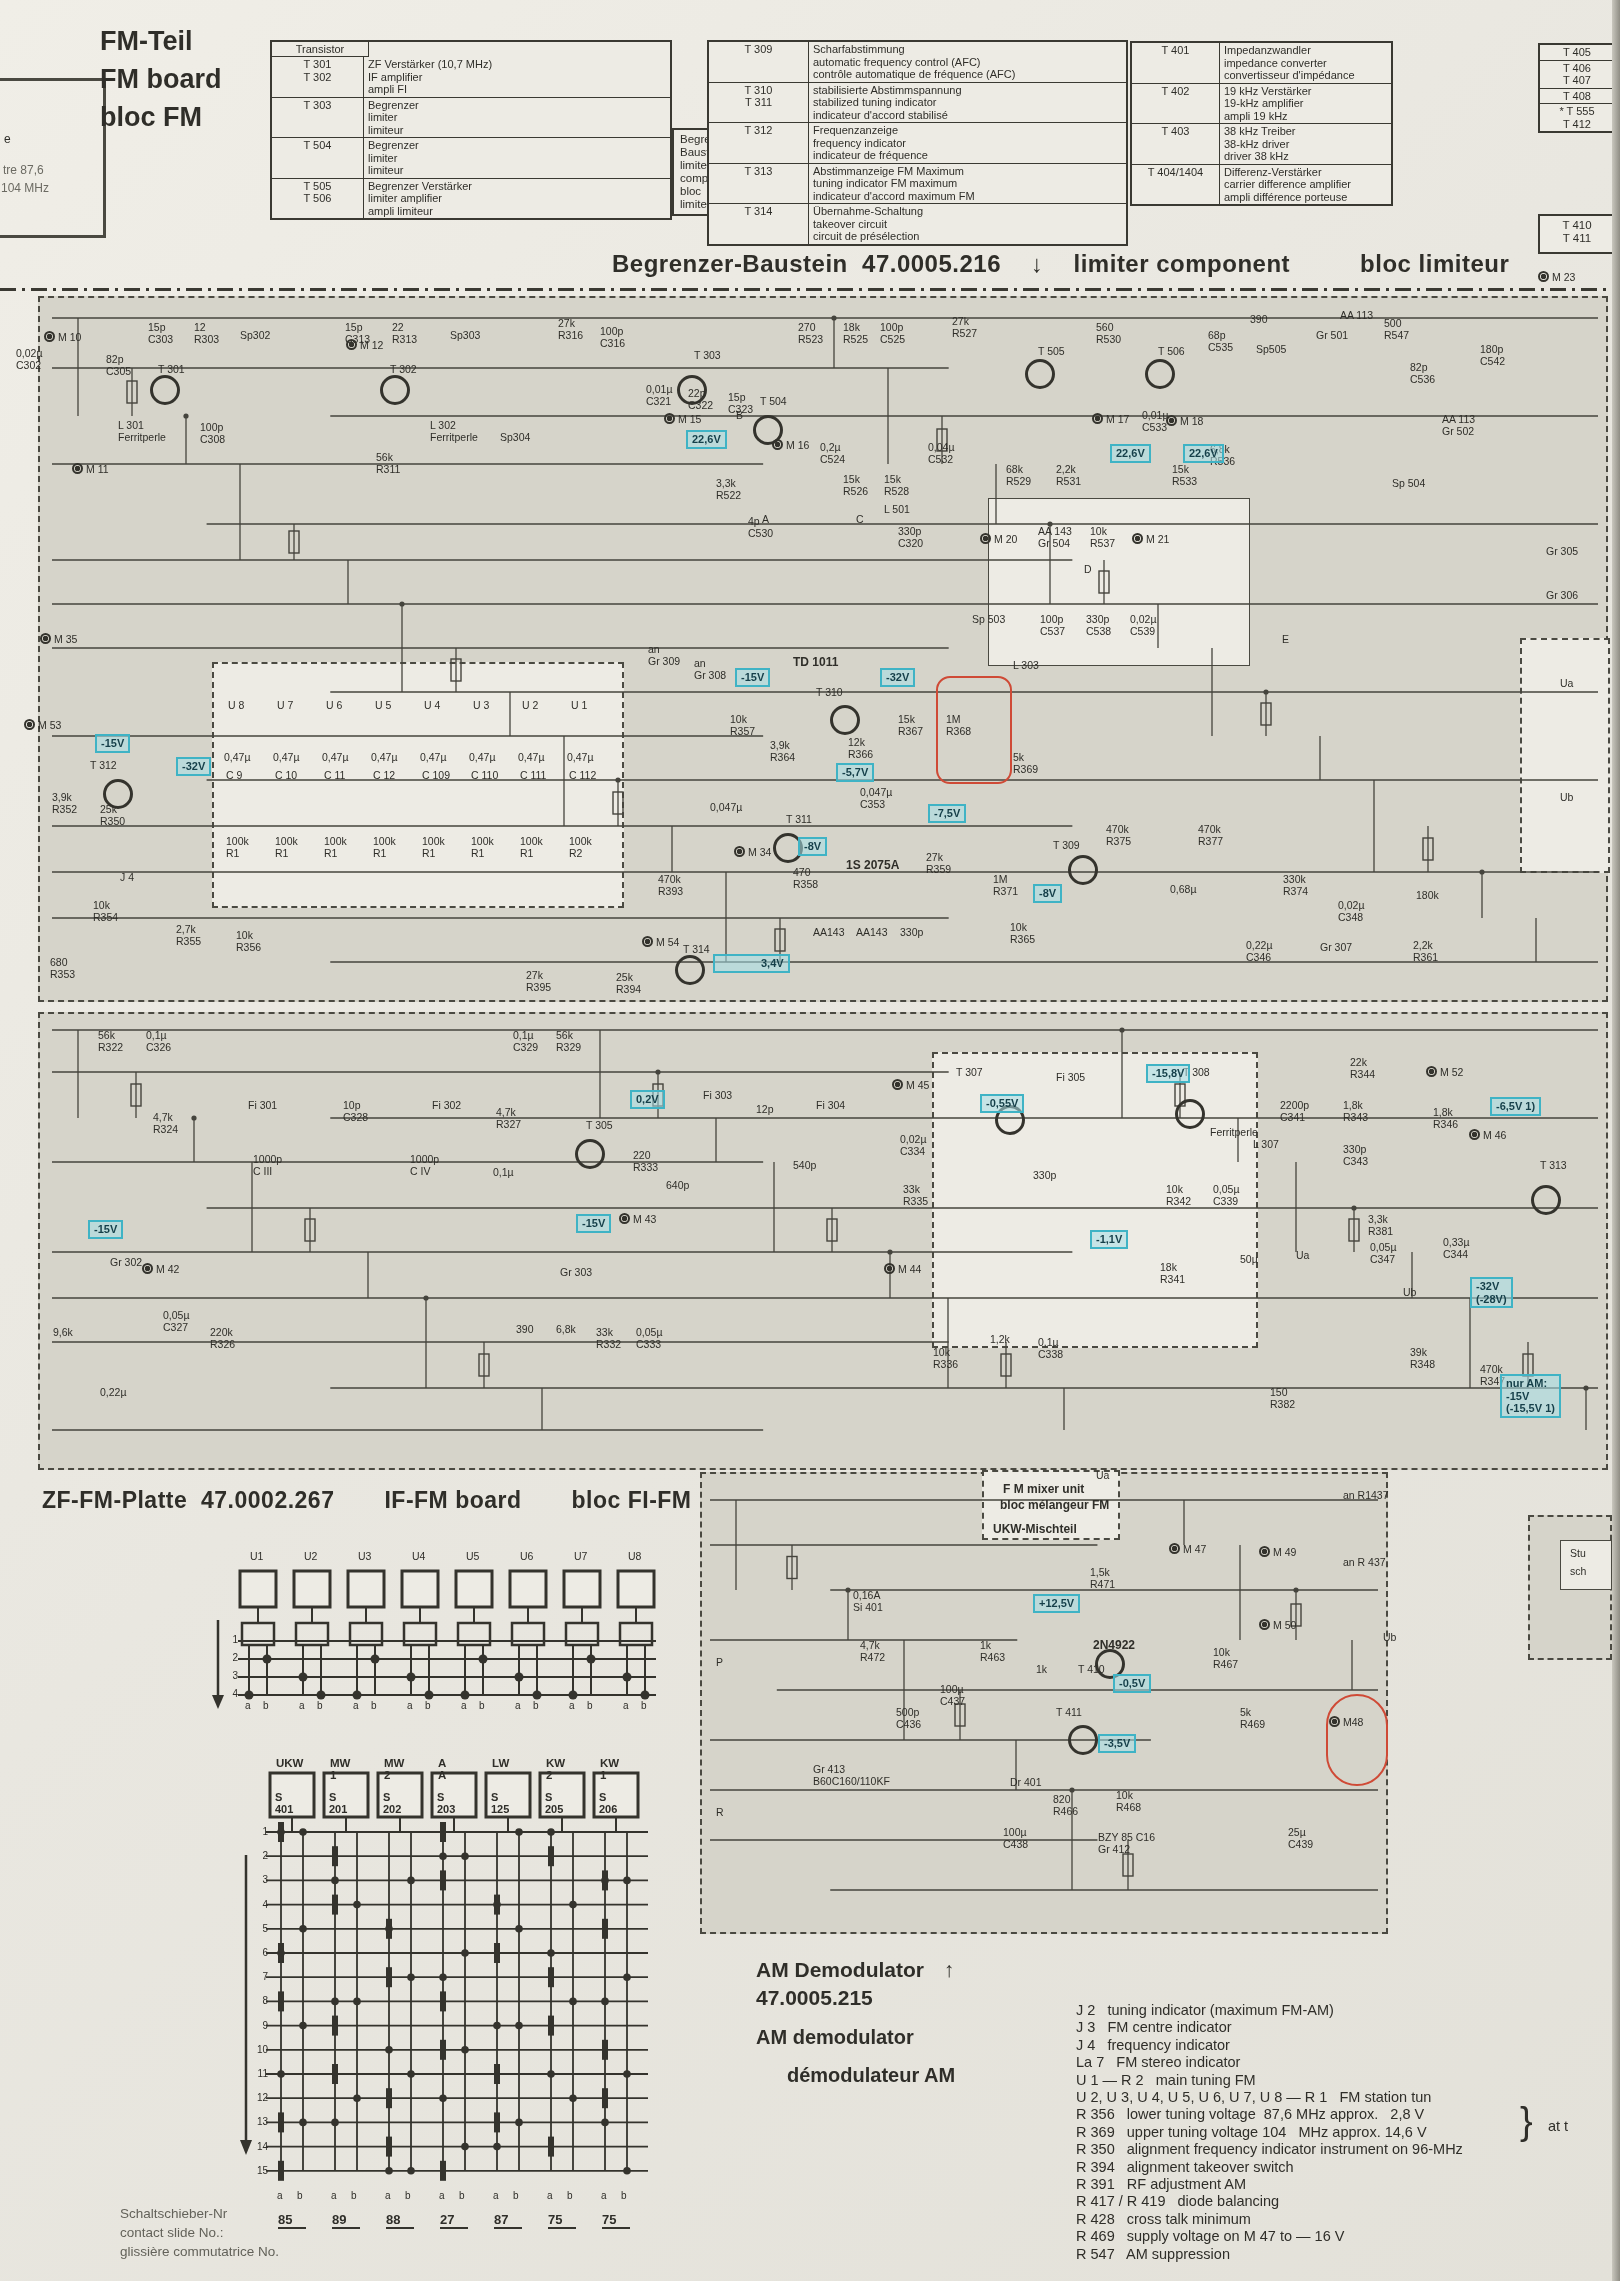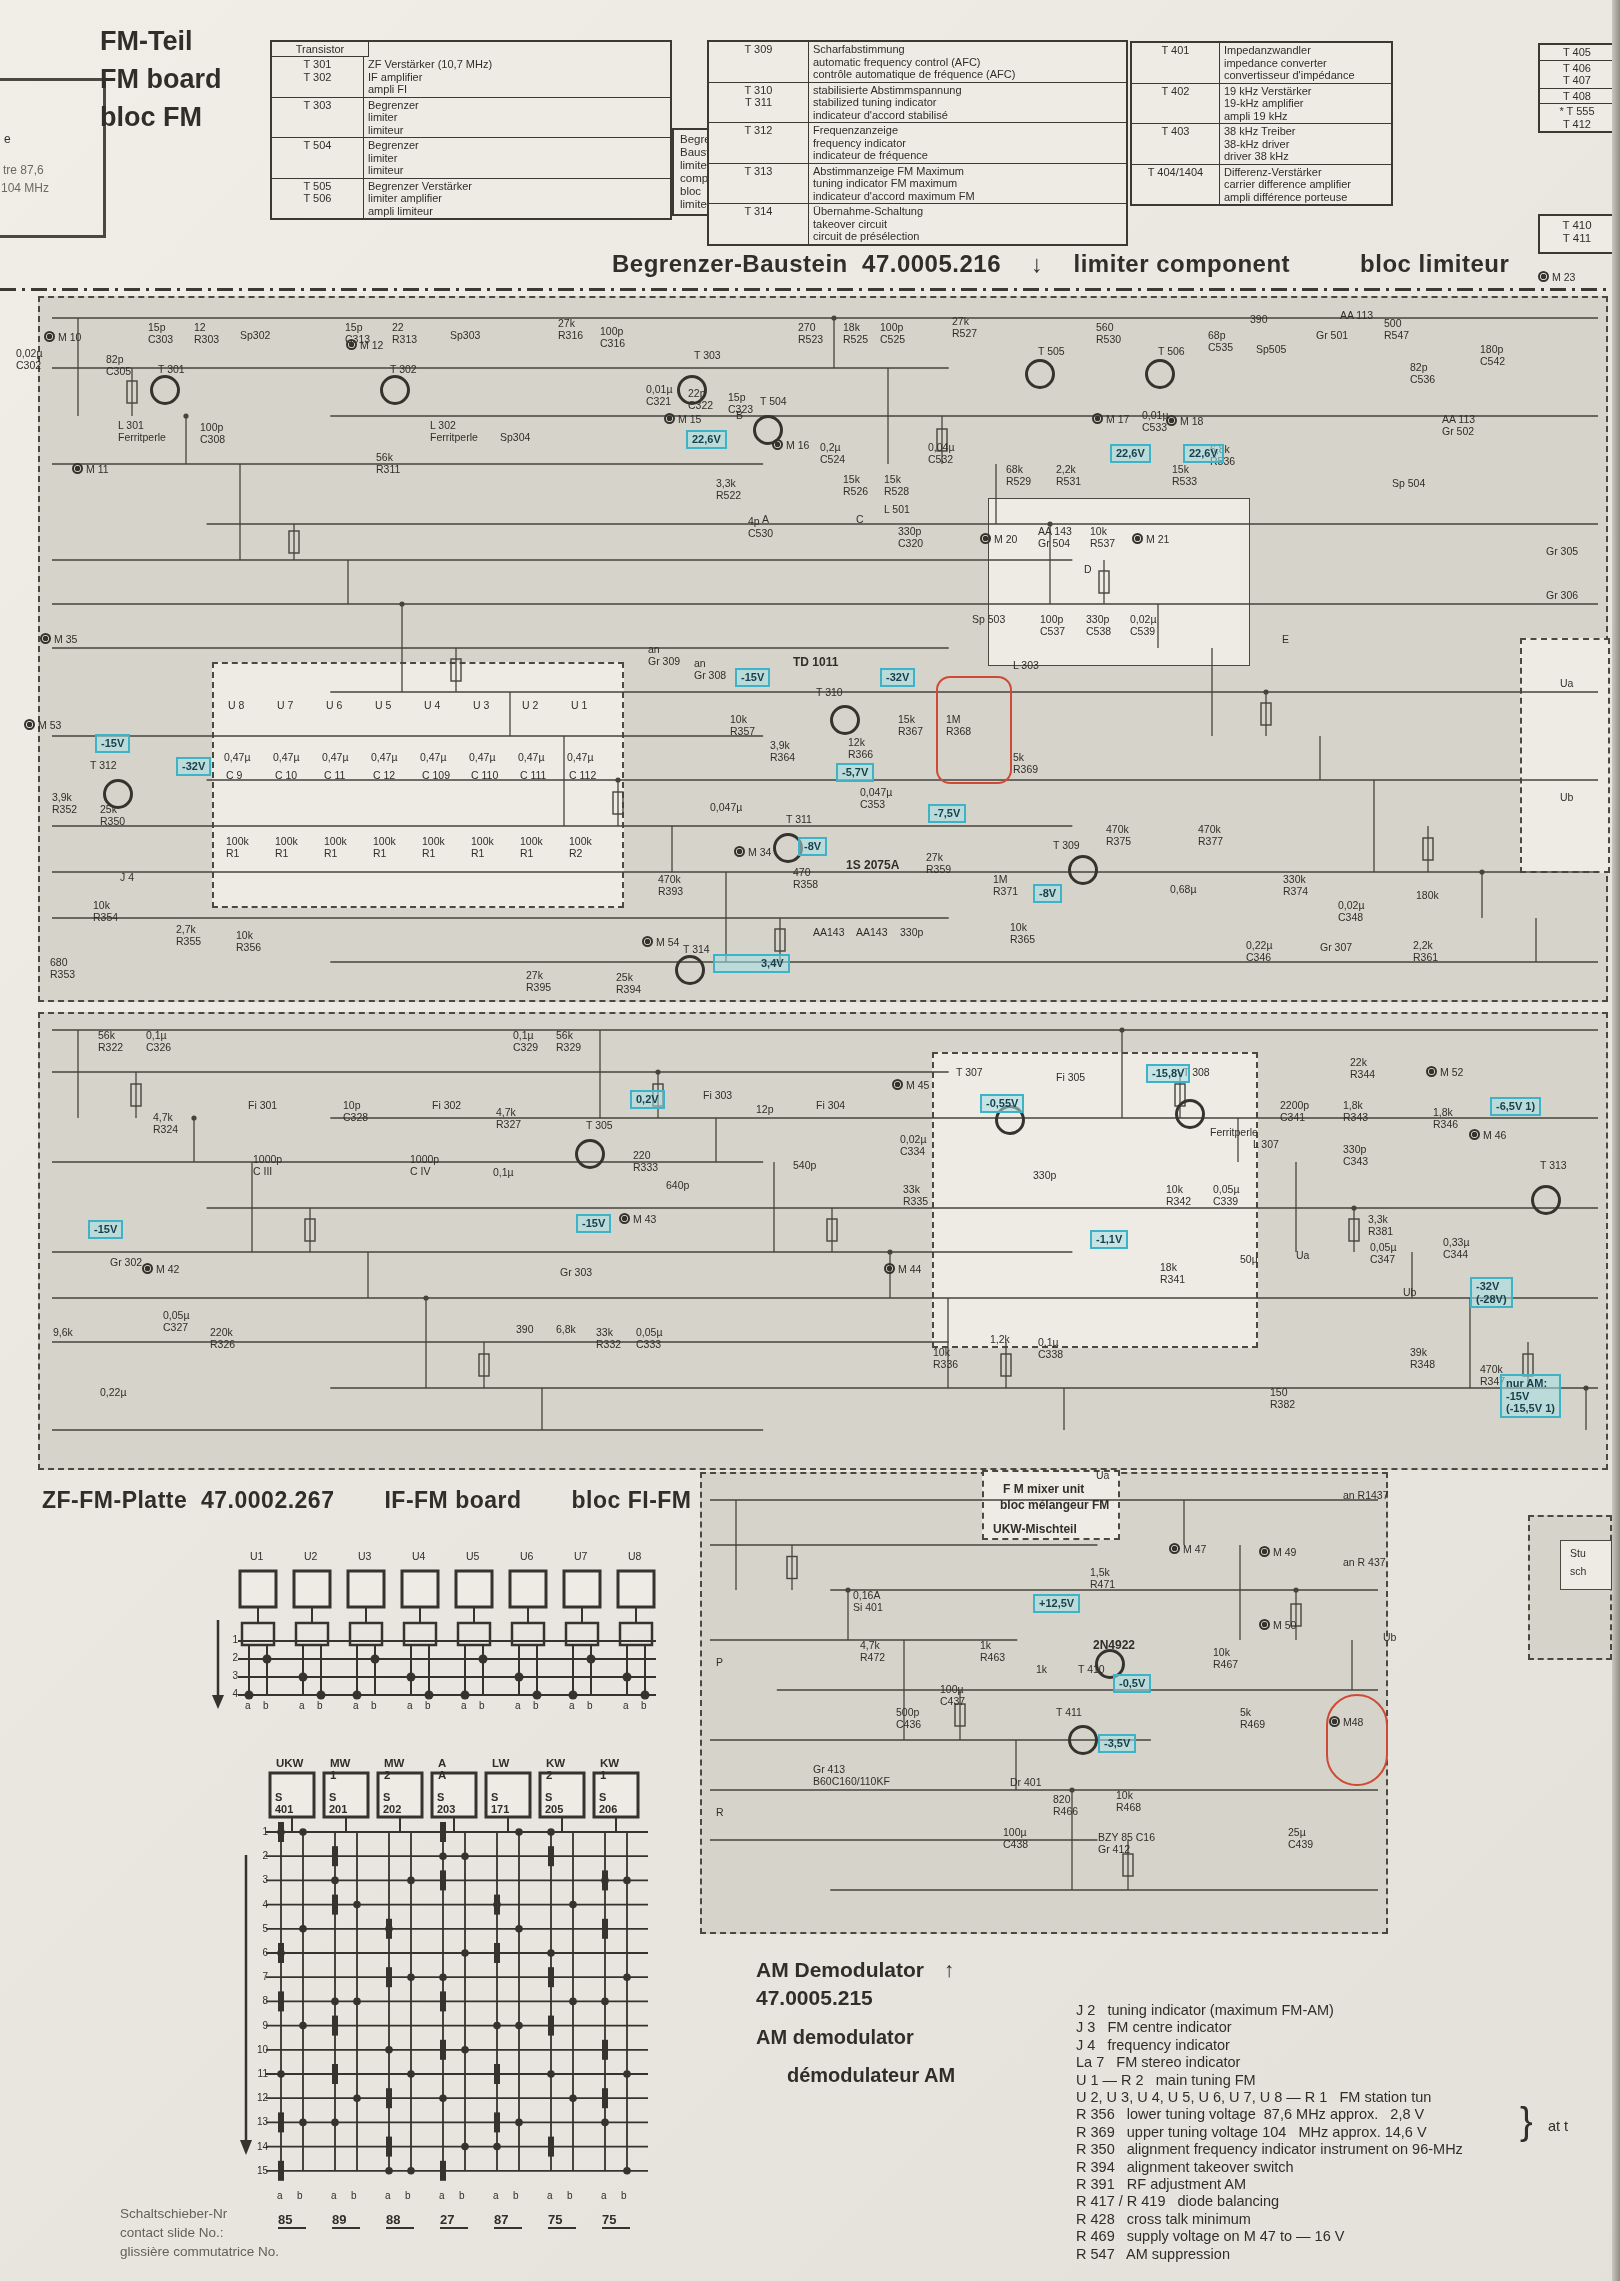--- a/index.html
+++ b/index.html
@@ -1029,21 +1029,21 @@
       <div class="plabel" style="left: 330px; top: 1758px; font-size: 11.5px; font-weight: bold;">MW 1</div>
       <div class="plabel" style="left: 384px; top: 1758px; font-size: 11.5px; font-weight: bold;">MW 2</div>
       <div class="plabel" style="left: 438px; top: 1758px; font-size: 11.5px; font-weight: bold;">A A</div>
       <div class="plabel" style="left: 492px; top: 1758px; font-size: 11.5px; font-weight: bold;">LW</div>
       <div class="plabel" style="left: 546px; top: 1758px; font-size: 11.5px; font-weight: bold;">KW 2</div>
       <div class="plabel" style="left: 600px; top: 1758px; font-size: 11.5px; font-weight: bold;">KW 1</div>
       <div class="plabel" style="left: 275px; top: 1792px; font-size: 11px; font-weight: bold;">S 401</div>
       <div class="plabel" style="left: 329px; top: 1792px; font-size: 11px; font-weight: bold;">S 201</div>
       <div class="plabel" style="left: 383px; top: 1792px; font-size: 11px; font-weight: bold;">S 202</div>
       <div class="plabel" style="left: 437px; top: 1792px; font-size: 11px; font-weight: bold;">S 203</div>
-      <div class="plabel" style="left: 491px; top: 1792px; font-size: 11px; font-weight: bold;">S 171</div>
+      <div class="plabel" style="left: 491px; top: 1792px; font-size: 11px; font-weight: bold;">S 125</div>
       <div class="plabel" style="left: 545px; top: 1792px; font-size: 11px; font-weight: bold;">S 205</div>
       <div class="plabel" style="left: 599px; top: 1792px; font-size: 11px; font-weight: bold;">S 206</div>
       <div class="rownum" style="left: 254px; top: 1826px;">1</div>
       <div class="rownum" style="left: 254px; top: 1850.2px;">2</div>
       <div class="rownum" style="left: 254px; top: 1874.4px;">3</div>
       <div class="rownum" style="left: 254px; top: 1898.6px;">4</div>
       <div class="rownum" style="left: 254px; top: 1922.8px;">5</div>
       <div class="rownum" style="left: 254px; top: 1947px;">6</div>
       <div class="rownum" style="left: 254px; top: 1971.2px;">7</div>
       <div class="rownum" style="left: 254px; top: 1995.4px;">8</div>

